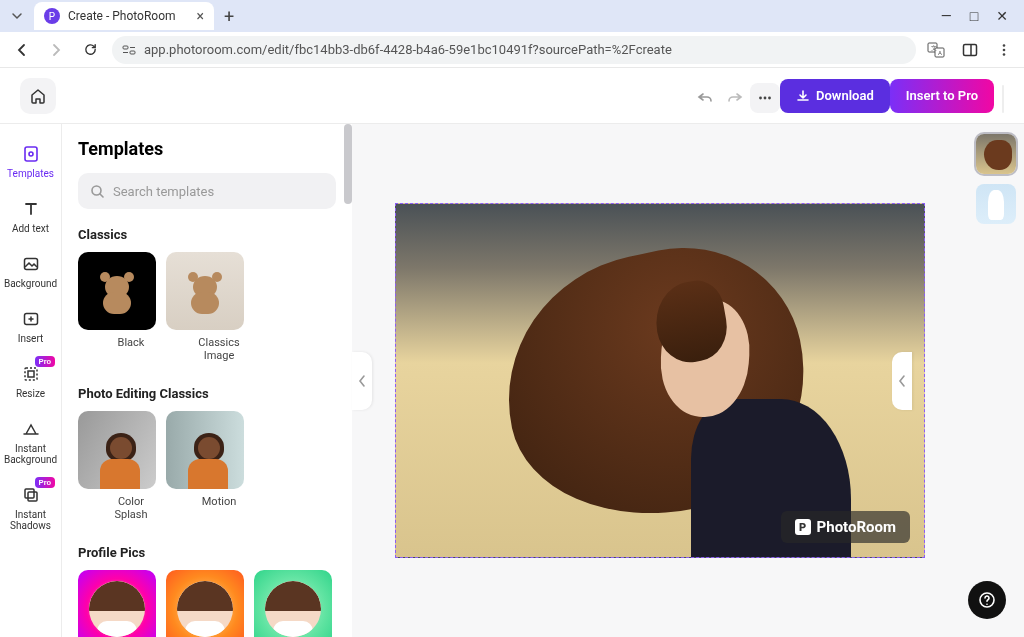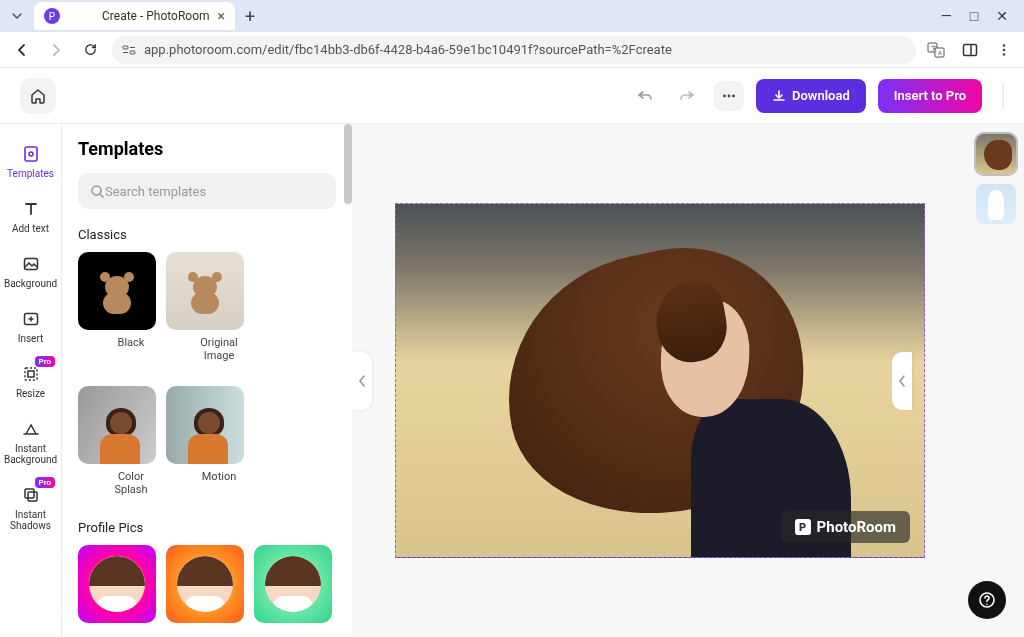--- a/index.html
+++ b/index.html
@@ -3,56 +3,56 @@
 <meta charset="utf-8">
 <style>
 * { margin: 0; padding: 0; box-sizing: border-box; font-family: -apple-system, BlinkMacSystemFont, "Segoe UI", Roboto, sans-serif; }
 body { width: 1024px; height: 637px; overflow: hidden; background: #fff; }
 
 
 .browser-top { height: 32px; background: #dfe6f7; display: flex; align-items: center; padding: 0 6px; }
 .tab-dropdown-btn { width: 22px; height: 22px; margin-right: 6px; display:flex; align-items:center; justify-content:center; color:#444; }
 .browser-tab { background: #fff; border-radius: 8px 8px 0 0; height: 28px; padding: 0 10px; display: flex; align-items: center; gap: 8px; font-size: 12px; color: #333; min-width: 180px; }
 .favicon { width: 16px; height: 16px; border-radius: 50%; background: #6a3de8; display: flex; align-items: center; justify-content: center; color:#fff; font-size:10px; }
-.tab-title { flex: 1; margin-left: 34px; }
+.tab-title { flex: 1; }
 .tab-close { color: #555; cursor: pointer; font-size: 14px;}
 .new-tab { margin-left: 10px; color: #444; font-size: 18px; }
 .win-controls-top { margin-left: auto; display: flex; gap: 18px; padding-right: 10px; color: #333; }
 .win-controls-top span { font-size: 14px; }
 
 .addr-bar { height: 36px; display: flex; align-items: center; padding: 0 10px; gap: 10px; background:#fff; border-bottom: 1px solid #e8e8e8; }
 .nav-btn { width: 24px; height: 24px; display: flex; align-items: center; justify-content: center; color: #333; cursor: pointer; }
 .nav-btn.disabled { color: #bbb; }
 .addr-field { flex: 1; height: 28px; background: #f1f3f4; border-radius: 14px; display: flex; align-items: center; padding: 0 10px; font-size: 13px; color: #555; gap: 8px; }
 .addr-icon { color:#555; font-size:12px; }
 .addr-right { display:flex; gap:14px; align-items:center; color:#444; }
 .addr-right .icon-btn { width:20px; height:20px; display:flex; align-items:center; justify-content:center; }
 
 
 .app-topbar { height: 56px; display: flex; align-items: center; padding: 0 20px; gap: 12px; border-bottom: 1px solid #ececec; }
 .home-btn { width: 36px; height: 36px; border-radius: 10px; background: #f3f3f5; display: flex; align-items: center; justify-content: center; color: #333; }
-.topbar-right { margin-left: auto; display: flex; align-items: center; gap: 12px; }
+.topbar-right { margin-left: auto; display: flex; align-items: flex-end; }
 .ico-btn { width: 30px; height: 30px; border-radius: 8px; display: flex; align-items: center; justify-content: center; color: #777; }
 .ico-btn.more { background:#f3f3f5; }
 .btn-primary { height: 34px; padding: 0 16px; border-radius: 8px; background: #5b2ee0; color: #fff; font-size: 13px; font-weight: 600; display: flex; align-items: center; gap: 6px; border: none; cursor: pointer; }
 .btn-upgrade { height: 34px; padding: 0 16px; border-radius: 8px; background: linear-gradient(90deg, #7b2ff7, #f107a3); color: #fff; font-size: 13px; font-weight: 600; border: none; cursor: pointer; }
 .divider-dot { width:2px; height:28px; background:#eee; border-radius:1px; margin-left:8px; }
 
 
 .main { display: flex; height: calc(637px - 32px - 36px - 56px); position: relative; }
 .sidebar { width: 62px; border-right: 1px solid #ececec; display: flex; flex-direction: column; padding-top: 10px; }
 .side-item { display: flex; flex-direction: column; align-items: center; gap: 4px; padding: 10px 4px; font-size: 10px; color: #333; text-align: center; cursor: pointer; position: relative; }
 .side-item.active { color: #6a2bf2; }
 .side-icon { width: 20px; height: 20px; display: flex; align-items: center; justify-content: center; }
 .pro-badge { position: absolute; top: 2px; right: 6px; font-size: 8px; background: linear-gradient(90deg,#7b2ff7,#f107a3); color: #fff; padding: 1px 4px; border-radius: 4px; font-weight: 600; }
 
 .panel { width: 290px; padding: 14px 16px 0 16px; overflow-y: auto; overflow-x: hidden; position: relative; }
 .panel-title { font-size: 18px; font-weight: 700; margin-bottom: 14px; }
-.search-box { height: 36px; background: #f1f1f3; border-radius: 10px; display: flex; align-items: center; padding: 0 12px; gap: 0; color: #999; font-size: 13px; margin-bottom: 18px; }
-.section-title { font-size: 13px; font-weight: 400; margin-bottom: 10px; color: #222; }
+.search-box { height: 36px; background: #f1f1f3; border-radius: 10px; display: flex; align-items: center; padding: 0 12px; gap: 8px; color: #999; font-size: 13px; margin-bottom: 18px; }
+.section-title { font-size: 13px; font-weight: 700; margin-bottom: 10px; color: #222; }
 .thumb-row { display: flex; gap: 10px; margin-bottom: 24px; }
 .thumb-item { display: flex; flex-direction: column; align-items: center; gap: 6px; width: 78px;}
 .thumb { width: 78px; height: 78px; border-radius: 10px; background: #eee; position: relative; overflow: hidden; }
 .thumb-label { font-size: 11px; color: #444; text-align:center;padding-left:28px; }
 
 
 .thumb.black { background: #000; }
 .thumb.trans { background: repeating-conic-gradient(#ddd 0% 25%, #fff 0% 50%) 0 / 14px 14px; }
 .thumb.room { background: linear-gradient(#e6dfd6,#d8cfc3); }
 .teddy { position:absolute; left:50%; top:50%; transform:translate(-50%,-50%); width:46px; height:46px; }
@@ -310,24 +310,25 @@
       </div>
       <div class="thumb-item">
         <div class="thumb room">
             <div class="teddy">
               <div class="earL"></div>
               <div class="earR"></div>
               <div class="head"></div>
               <div class="body"></div>
             </div>
           </div>
-        <span class="thumb-label">Original Image</span>
-      </div>
-    </div>
-
+        <span class="thumb-label">Classics Image</span>
+      </div>
+    </div>
+
+    <div class="section-title">Photo Editing Classics</div>
     <div class="thumb-row">
       <div class="thumb-item">
         <div class="thumb splash">
             <div class="person-silh">
               <div class="ph-hair"></div>
               <div class="ph-head"></div>
               <div class="ph-body"></div>
             </div>
           </div>
         <span class="thumb-label">Color Splash</span>

